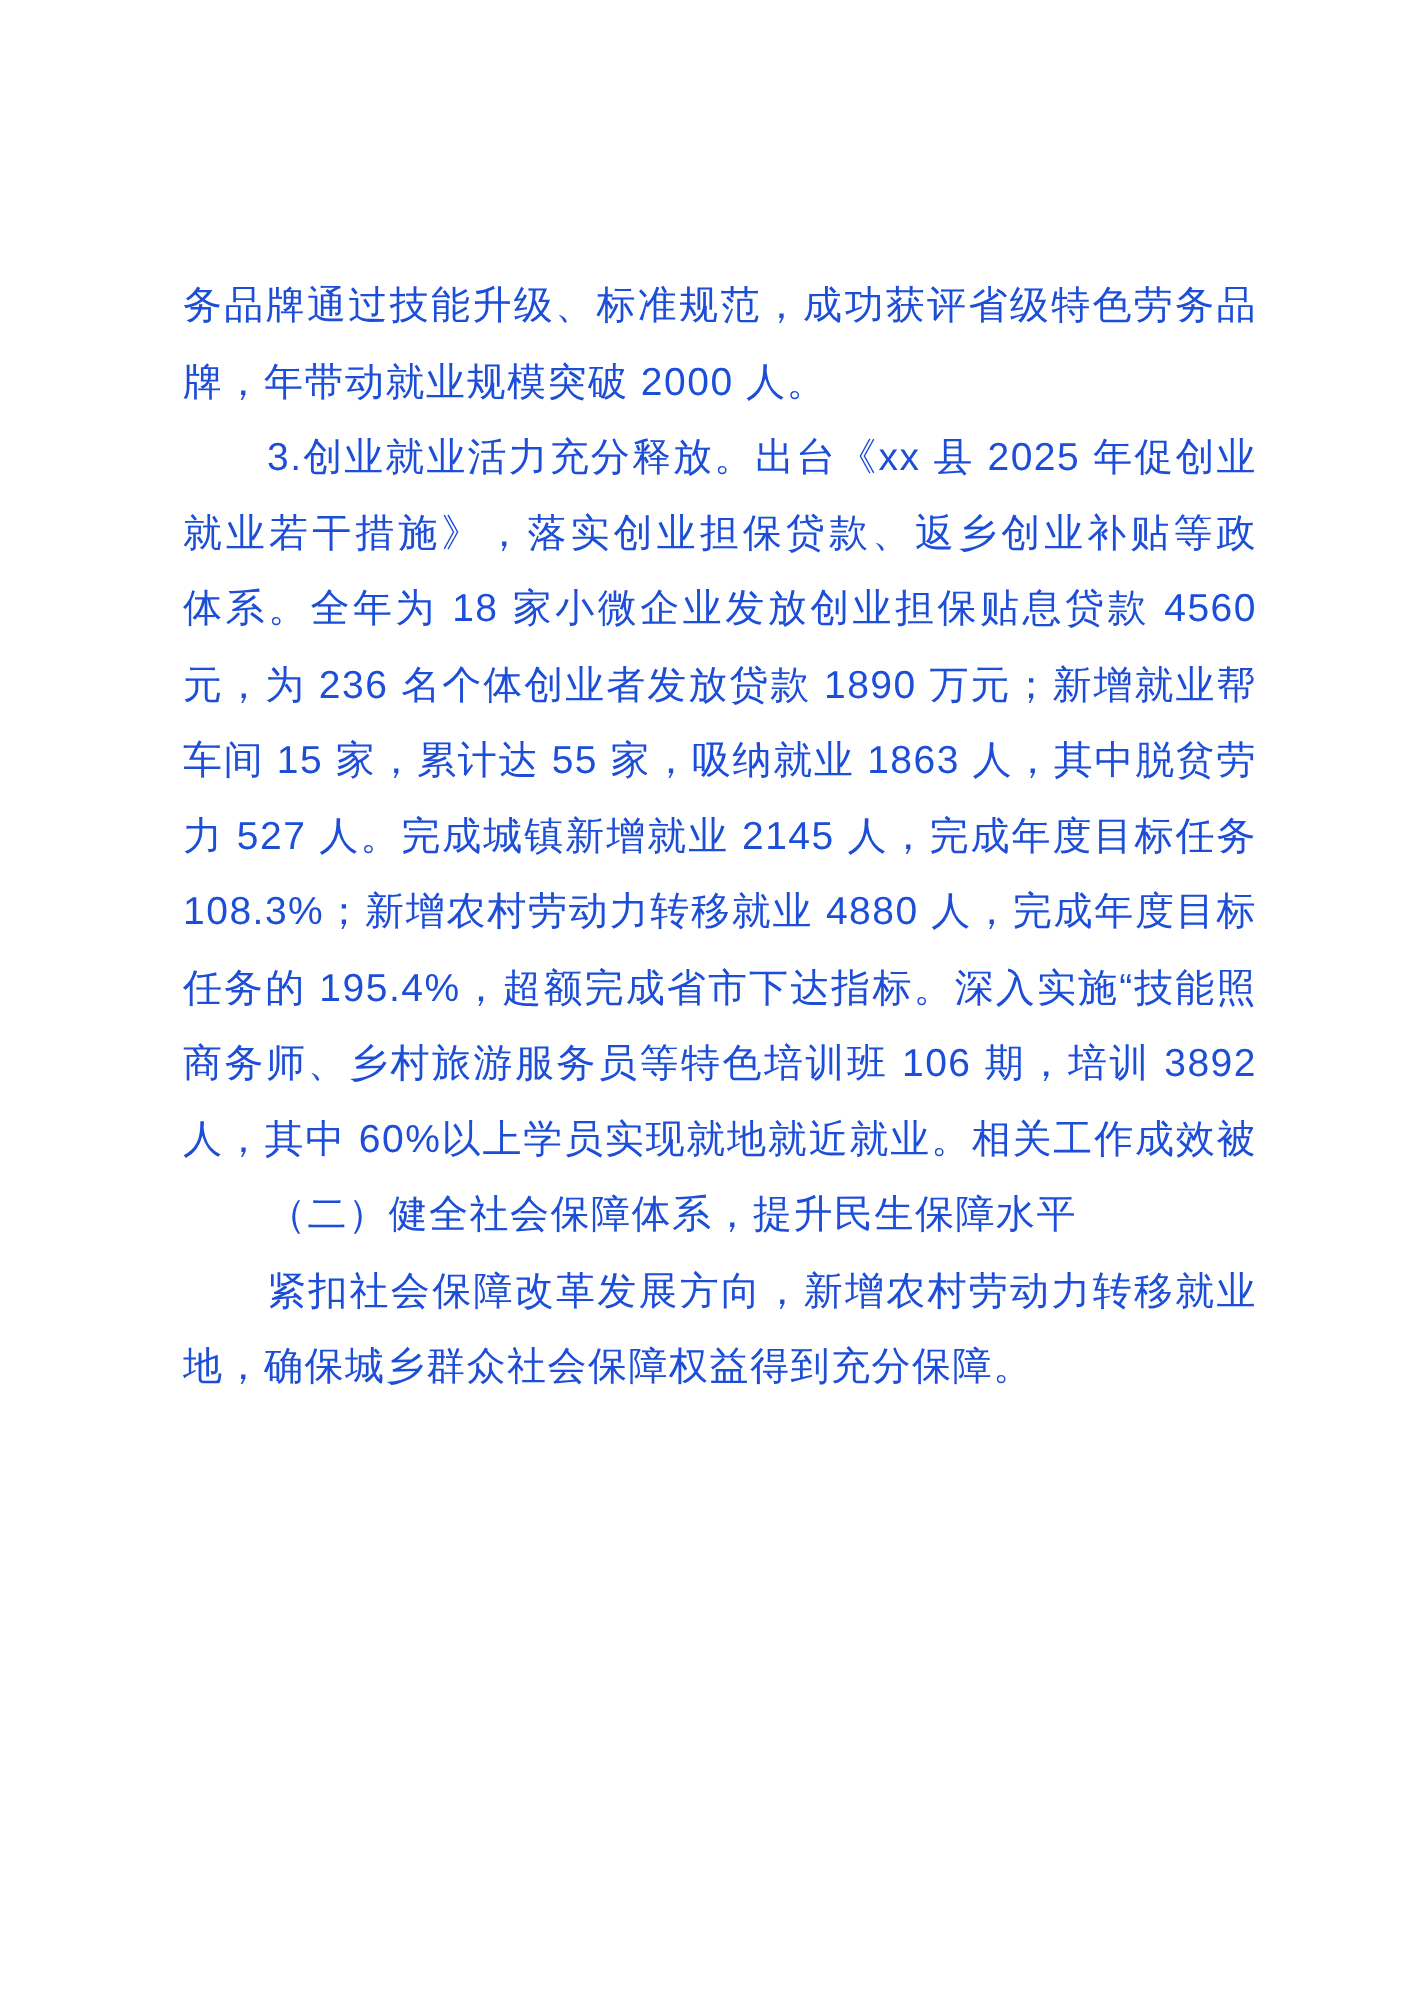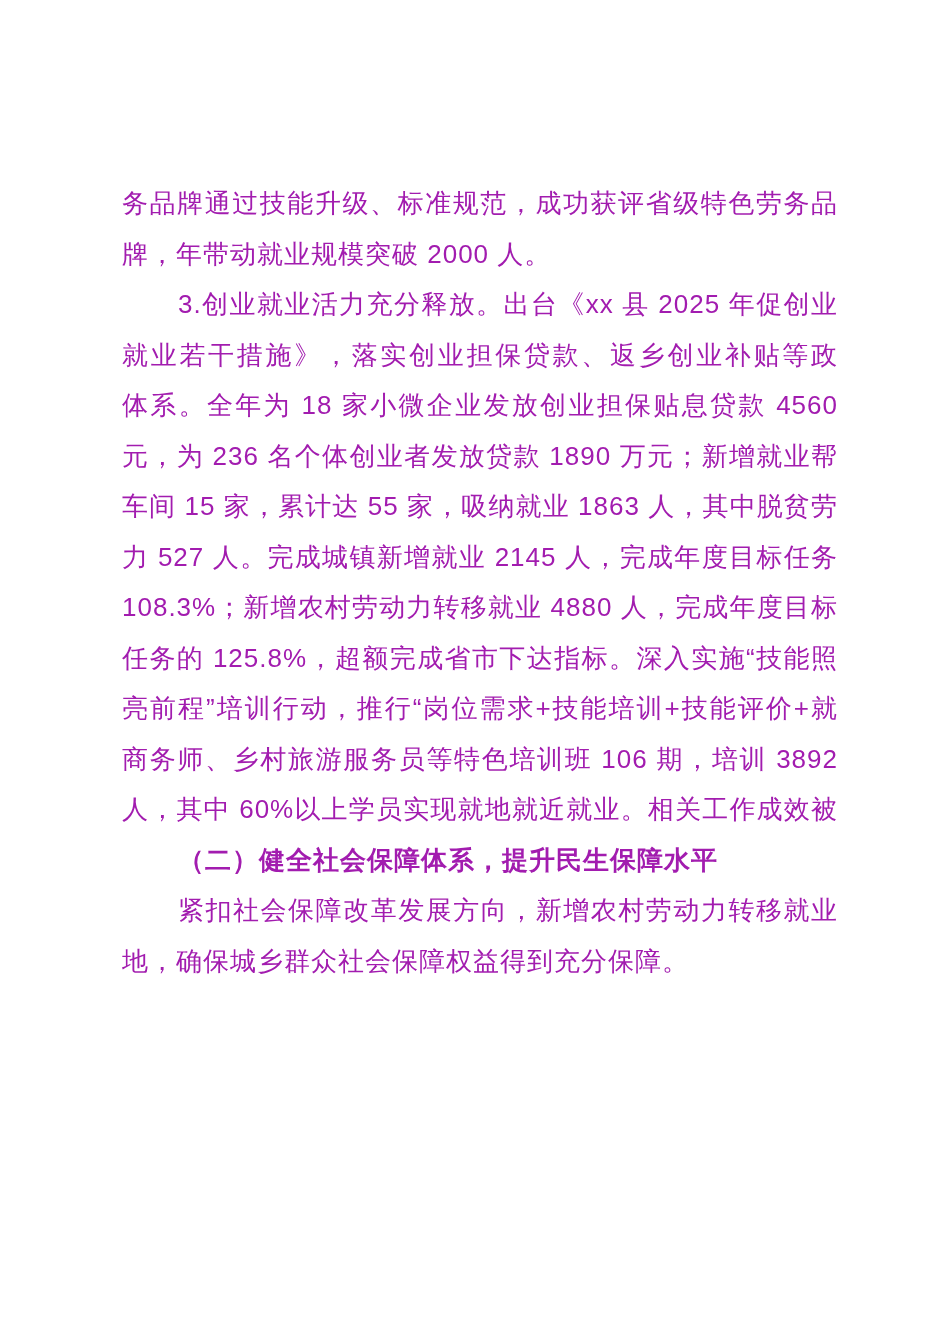--- a/index.html
+++ b/index.html
@@ -20,50 +20,49 @@
     left: 122px;
     top: 178px;
     width: 716px;
     color: #000000;
   }
   .line {
     height: 50.5px;
     line-height: 50.5px;
     font-size: 26px;
     letter-spacing: 1px;
-    color: #a21caf;
+    color: #1d4ed8;
     overflow: hidden;
     text-align: left;
   }
   .full {
     text-align: justify;
     text-align-last: justify;
   }
   .indent {
     text-indent: 56px;
   }
   .heading {
-    font-weight: bold;
+    font-weight: normal;
   }
 </style>
 </head>
 <body>
 
 <div class="page">
   <div class="doc">
     <div class="line full">务品牌通过技能升级、标准规范，成功获评省级特色劳务品</div>
     <div class="line">牌，年带动就业规模突破 2000 人。</div>
     <div class="line full indent">3.创业就业活力充分释放。出台《xx 县 2025 年促创业稳</div>
     <div class="line full">就业若干措施》，落实创业担保贷款、返乡创业补贴等政策，</div>
     <div class="line full">体系。全年为 18 家小微企业发放创业担保贴息贷款 4560 万</div>
     <div class="line full">元，为 236 名个体创业者发放贷款 1890 万元；新增就业帮扶</div>
     <div class="line full">车间 15 家，累计达 55 家，吸纳就业 1863 人，其中脱贫劳动</div>
     <div class="line full">力 527 人。完成城镇新增就业 2145 人，完成年度目标任务的</div>
     <div class="line full">108.3%；新增农村劳动力转移就业 4880 人，完成年度目标</div>
-    <div class="line full">任务的 125.8%，超额完成省市下达指标。深入实施“技能照</div>
-    <div class="line full">亮前程”培训行动，推行“岗位需求+技能培训+技能评价+就</div>
+    <div class="line full">任务的 195.4%，超额完成省市下达指标。深入实施“技能照</div>
     <div class="line full">商务师、乡村旅游服务员等特色培训班 106 期，培训 3892</div>
     <div class="line full">人，其中 60%以上学员实现就地就近就业。相关工作成效被湖</div>
     <div class="line indent heading">（二）健全社会保障体系，提升民生保障水平</div>
     <div class="line full indent">紧扣社会保障改革发展方向，新增农村劳动力转移就业</div>
     <div class="line">地，确保城乡群众社会保障权益得到充分保障。</div>
   </div>
 </div>
 
 </body></html>

